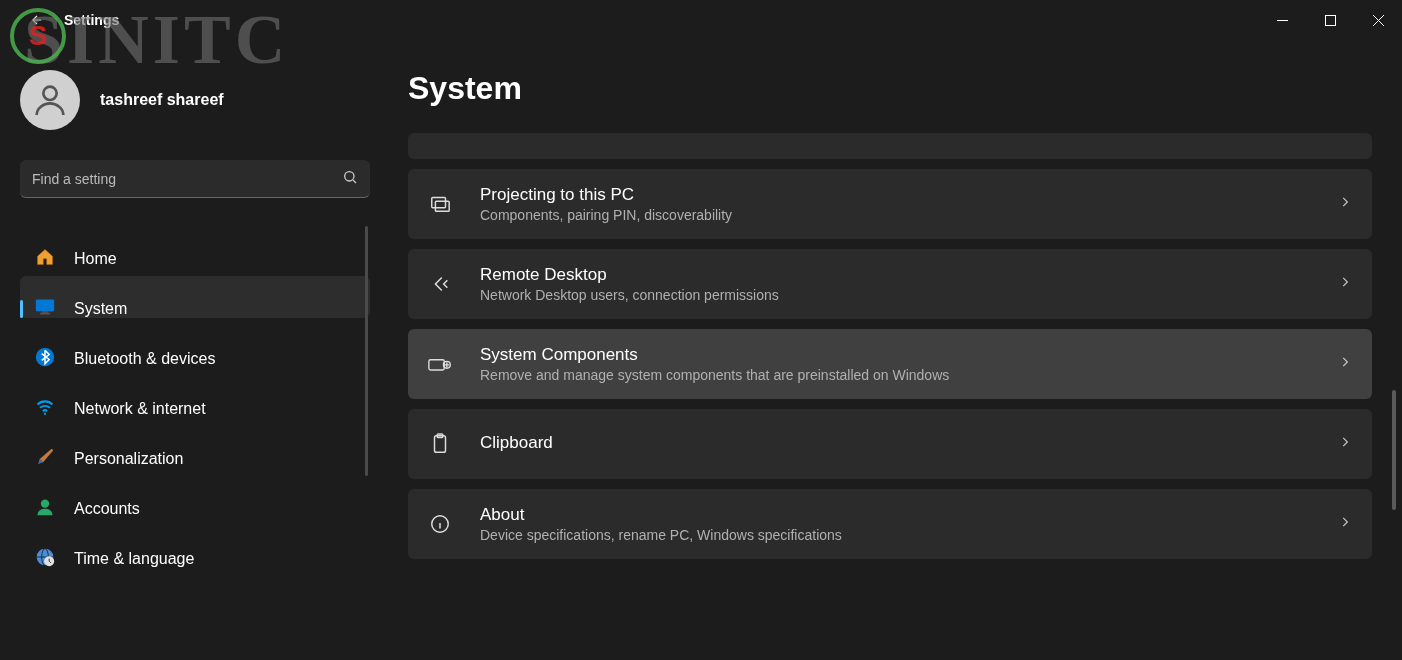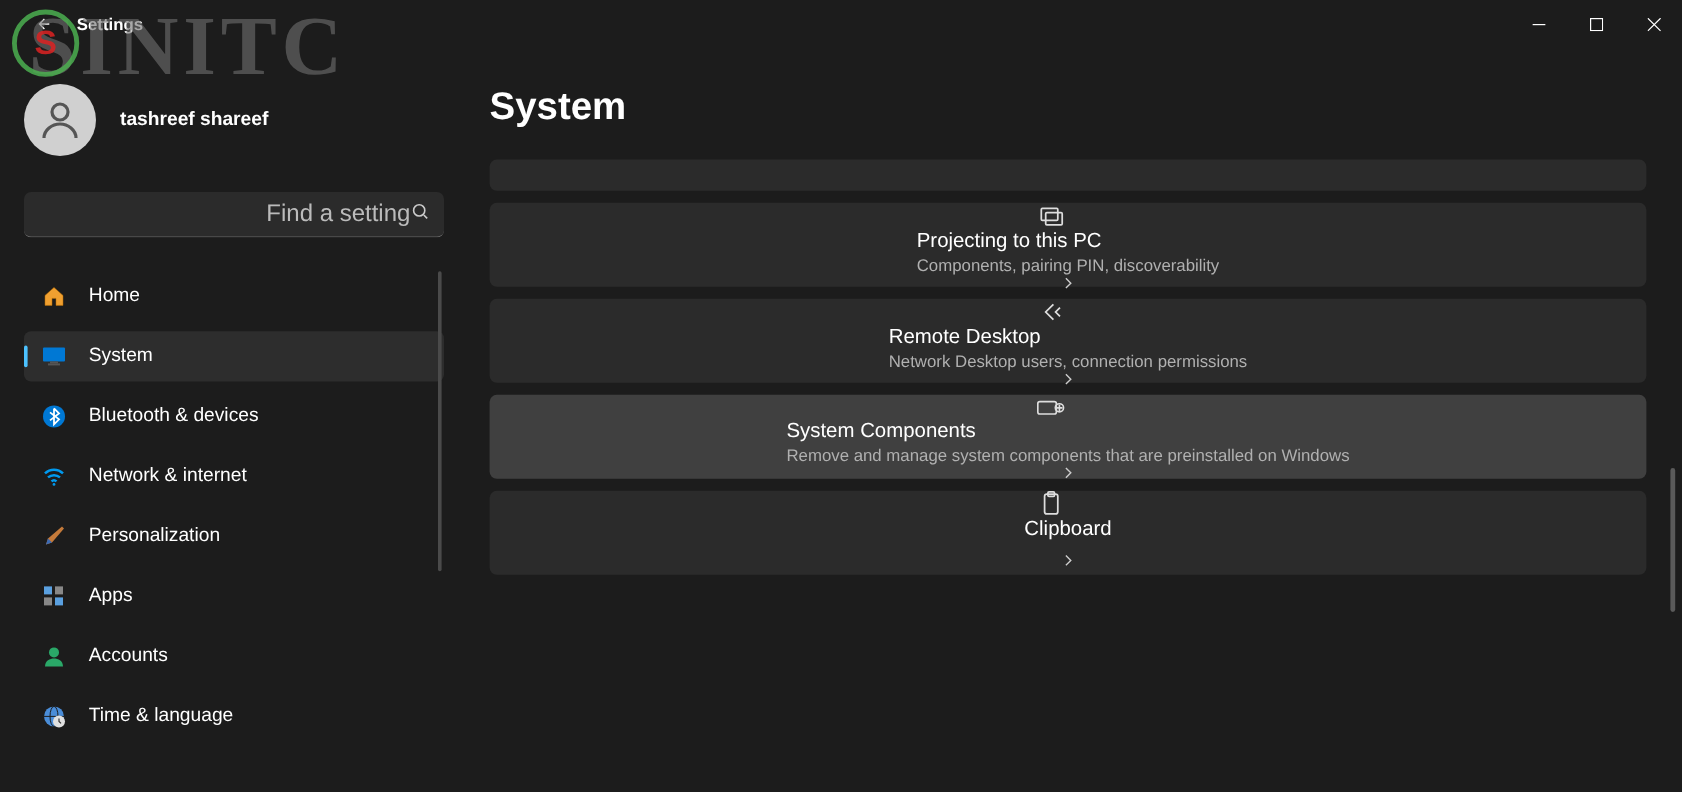--- a/index.html
+++ b/index.html
@@ -116,29 +116,28 @@
   align-items: center;
   padding: 0 12px;
   margin-bottom: 28px;
 }
 .search-input {
   flex: 1;
   background: transparent;
   border: none;
   outline: none;
   color: #c4b5fd;
-  font-size: 20px;
-  text-align: right;
+  font-size: 14px;
 }
 .search-input::placeholder { color: #bbb; }
 .search-icon { color: #ccc; }
 .nav-list { position: relative; }
 .nav-item {
   display: flex;
-  align-items: center;
+  align-items: flex-end;
   height: 42px;
   border-radius: 6px;
   padding-left: 14px;
   margin-bottom: 8px;
   cursor: pointer;
   width: 350px;
   position: relative;
 }
 .nav-item.active { background: #2d2d2d; }
 .nav-item.active::before {
@@ -193,21 +192,20 @@
   overflow: hidden;
 }
 .setting-item {
   background: #2b2b2b;
   border-radius: 6px;
   height: 70px;
   margin-bottom: 10px;
   display: flex;
   align-items: center;
   padding: 0 20px 0 20px;
-  flex-direction: column;
 }
 .setting-item.highlight {
   background: #404040;
 }
 .setting-icon {
   width: 24px;
   display: flex;
   align-items: center;
   justify-content: center;
   margin-right: 28px;
@@ -333,31 +331,20 @@
       <div class="nav-item">
         <span class="nav-icon">
           <svg width="20" height="20" viewBox="0 0 24 24">
               <path d="M4 20 L6 14 L20 2 L22 4 L10 18 Z" fill="#c47a3a"></path>
               <path d="M4 20 L6 14 L10 18 Z" fill="#3a6ab5"></path>
             </svg>
         </span>
         <span class="nav-label">Personalization</span>
       </div>
 
-      <div class="nav-item">
-        <span class="nav-icon">
-          <svg width="20" height="20" viewBox="0 0 24 24">
-              <rect x="2" y="2" width="8" height="8" fill="#5aa0e0"></rect>
-              <rect x="13" y="2" width="8" height="8" fill="#888"></rect>
-              <rect x="2" y="13" width="8" height="8" fill="#888"></rect>
-              <rect x="13" y="13" width="8" height="8" fill="#5aa0e0"></rect>
-            </svg>
-        </span>
-        <span class="nav-label">Apps</span>
-      </div>
 
       <div class="nav-item">
         <span class="nav-icon">
           <svg width="20" height="20" viewBox="0 0 24 24">
               <circle cx="12" cy="8" r="5" fill="#2aa868"></circle>
               <path d="M3 22 C3 16 8 14 12 14 C16 14 21 16 21 22 Z" fill="#2aa868"></path>
             </svg>
         </span>
         <span class="nav-label">Accounts</span>
       </div>
@@ -452,17 +439,35 @@
         <div class="setting-text">
           <div class="setting-title">Clipboard</div>
         </div>
         <span class="chevron-right">
           <svg width="14" height="14" viewBox="0 0 24 24" fill="none" stroke="currentColor" stroke-width="2">
               <path d="M9 5l7 7-7 7"></path>
             </svg>
         </span>
       </div>
 
+      <div class="setting-item">
+        <span class="setting-icon">
+          <svg width="22" height="22" viewBox="0 0 24 24" fill="none" stroke="#ddd" stroke-width="1.6">
+              <circle cx="12" cy="12" r="9"></circle>
+              <line x1="12" y1="8" x2="12" y2="8"></line>
+              <line x1="12" y1="11" x2="12" y2="17"></line>
+            </svg>
+        </span>
+        <div class="setting-text">
+          <div class="setting-title">About</div>
+          <div class="setting-desc">Device specifications, rename PC, Windows specifications</div>
+        </div>
+        <span class="chevron-right">
+          <svg width="14" height="14" viewBox="0 0 24 24" fill="none" stroke="currentColor" stroke-width="2">
+              <path d="M9 5l7 7-7 7"></path>
+            </svg>
+        </span>
+      </div>
     </div>
 
     <div class="main-scrollbar"></div>
   </div>
 </div>
 
 </body></html>

